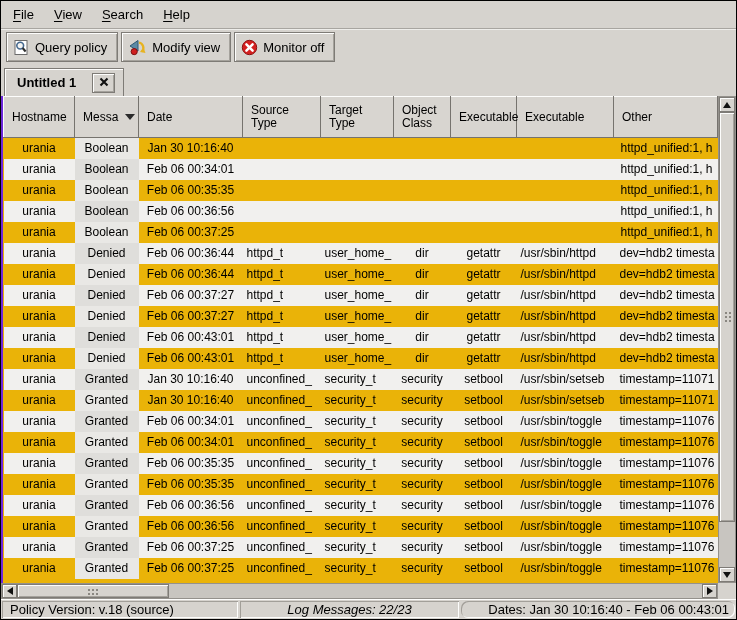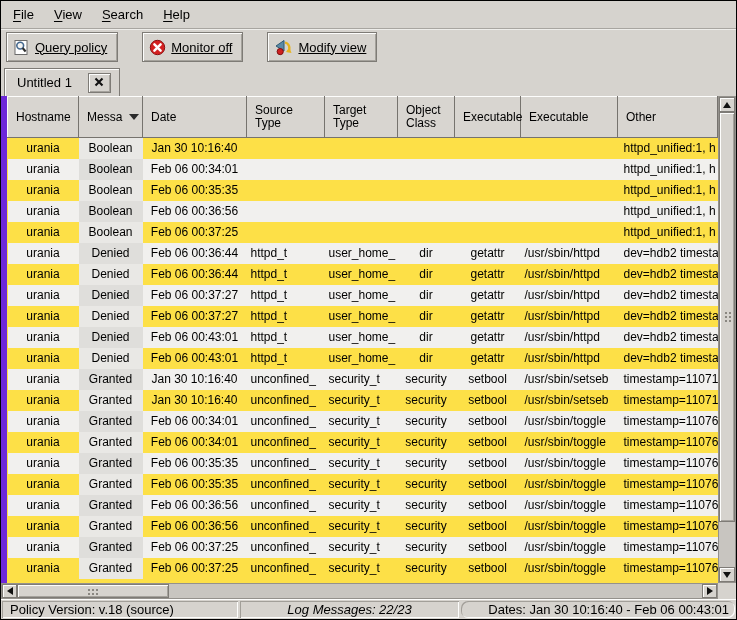--- a/index.html
+++ b/index.html
@@ -13,37 +13,37 @@
     font-size:13px;
     display:flex; flex-direction:column;
     overflow:hidden;
   }
   
   .menubar { flex:none; height:28px; display:flex; align-items:stretch; padding-left:2px;
              border-bottom:1px solid #a8a5a0; box-shadow:0 1px 0 #eeedea; background:#d6d3ce; }
   .menu-item { padding:6px 10px 15px 10px; cursor:default; }
   .menu-item u { text-underline-offset:2px; }
   
-  .toolbar { flex:none; height:37px; display:flex; align-items:flex-start; gap:24px; padding:3px 0 4px 5px;text-decoration:underline; }
+  .toolbar { flex:none; height:37px; display:flex; align-items:flex-start; gap:3px; padding:3px 0 4px 5px; }
   .tb-btn { display:flex; align-items:center; gap:5px; height:30px; padding:0 10px 0 6px;
             background:#d6d3ce; border:1px solid #7e7b76;
             box-shadow:inset 1px 1px 0 #fdfdfc, inset -1px -1px 0 #a5a29c;
             font:inherit; color:#000; cursor:default; }
   .tb-icon { display:flex; align-items:center; }
   
   .tabbar { flex:none; height:30px; display:flex; align-items:flex-end; padding-left:3px; }
   .tab { height:28px; display:flex; align-items:center; gap:16px; padding:0 8px 0 12px;
          background:#d6d3ce; border:1px solid #7e7b76; border-bottom:none;
-         box-shadow:inset 1px 1px 0 #fdfdfc; }
+         box-shadow:inset 1px 1px 0 #fdfdfc;font-weight:bold; }
   .tab-close { width:23px; height:20px; background:#d6d3ce; border:1px solid #7e7b76;
                box-shadow:inset 1px 1px 0 #fdfdfc, inset -1px -1px 0 #a5a29c;
                display:flex; align-items:center; justify-content:center; padding:0; cursor:default; }
   
   .content { flex:1; min-height:0; display:grid; grid-template-columns:1fr 18px; grid-template-rows:1fr 16px; }
-  .table-wrap { grid-column:1; grid-row:1; overflow:hidden; background:#fde047; border-left:6px solid #6d28d9; }
+  .table-wrap { grid-column:1; grid-row:1; overflow:hidden; background:#eab308; border-left:2px solid #6d28d9; }
   table { border-collapse:collapse; table-layout:fixed; width:100%; font-size:12px; }
   thead th { height:41px; background:#d8d5d0; font-weight:normal; text-align:left;
              padding:0 2px 0 8px; vertical-align:middle;
              border-top:1px solid #fdfdfc; border-left:1px solid #fdfdfc;
              border-right:1px solid #76736e; border-bottom:1px solid #76736e; }
   .th-inner { display:flex; align-items:center; gap:7px; }
   .hlabel { display:inline-block; width:min-content; line-height:13px; white-space:pre-line; }
   .sort-arrow { flex:none; width:0; height:0; border-left:5px solid transparent;
                 border-right:5px solid transparent; border-top:6px solid #2b2b2b; }
   tbody td { height:21px; padding:0 4px; text-align:center; white-space:nowrap; overflow:hidden; }
@@ -102,37 +102,37 @@
           <svg width="17" height="17" viewBox="0 0 17 17">
             <rect x="2" y="1.5" width="12" height="14" fill="#fff" stroke="#6b6b6b"></rect>
             <circle cx="7.2" cy="6.6" r="3.4" fill="#f4f4f2" stroke="#44688e" stroke-width="1.6"></circle>
             <line x1="9.6" y1="9" x2="12.6" y2="12.4" stroke="#2f2f2f" stroke-width="2.2"></line>
           </svg>
         </span>
         <span>Query policy</span>
       </button>
       <button class="tb-btn">
         <span class="tb-icon">
-          <svg width="17" height="17" viewBox="0 0 17 17">
-            <circle cx="8.5" cy="8.5" r="7.2" fill="#d42020" stroke="#8c1010"></circle>
-            <path d="M5.4 5.4 L11.6 11.6 M11.6 5.4 L5.4 11.6" stroke="#fff" stroke-width="2.5" stroke-linecap="round"></path>
-          </svg>
-        </span>
-        <span>Monitor off</span>
-      </button>
-      <button class="tb-btn">
-        <span class="tb-icon">
           <svg width="19" height="17" viewBox="0 0 19 17">
             <polygon points="2,7 10,1.5 10,12" fill="#5c8aa5" stroke="#2e5a74"></polygon>
             <path d="M11 3.5 A5.5 5.5 0 0 1 14 12.5" fill="none" stroke="#e7b31f" stroke-width="2.3"></path>
             <polygon points="15.5,8.5 17.5,14 12,13" fill="#e7b31f"></polygon>
             <circle cx="6.2" cy="12.6" r="3.1" fill="#cf1f1f" stroke="#7d0f0f"></circle>
           </svg>
         </span>
         <span>Modify view</span>
+      </button>
+      <button class="tb-btn">
+        <span class="tb-icon">
+          <svg width="17" height="17" viewBox="0 0 17 17">
+            <circle cx="8.5" cy="8.5" r="7.2" fill="#d42020" stroke="#8c1010"></circle>
+            <path d="M5.4 5.4 L11.6 11.6 M11.6 5.4 L5.4 11.6" stroke="#fff" stroke-width="2.5" stroke-linecap="round"></path>
+          </svg>
+        </span>
+        <span>Monitor off</span>
       </button>
     </div>
 
   <div class="tabbar">
     <div class="tab">
       <span class="tab-label">Untitled 1</span>
       <button class="tab-close">
           <span><svg width="10" height="10" viewBox="0 0 10 10">
               <path d="M1.5 1.5 L8.5 8.5 M8.5 1.5 L1.5 8.5" stroke="#111" stroke-width="2.1"></path>
             </svg></span>

